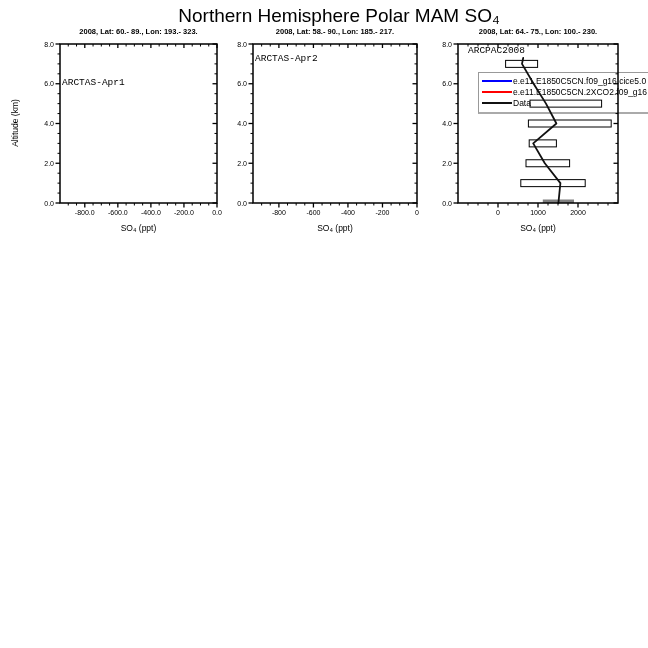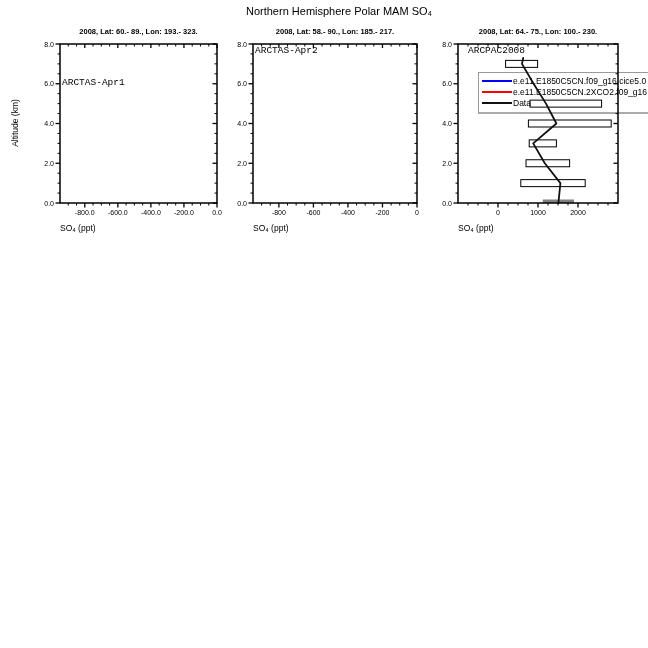--- a/index.html
+++ b/index.html
@@ -4,37 +4,37 @@
 <style>
   html,body{
     margin:0;padding:0;width:648px;height:648px;background:#ffffff;
     overflow:hidden;position:relative;
     font-family:"Liberation Sans","DejaVu Sans",sans-serif;
     color:#000;
   }
   .abs{position:absolute;}
   .main-title{
     top:5px;left:30px;width:618px;text-align:center;
-    font-size:11px;z-index:3;
+    font-size:19px;z-index:3;
   }
   .subtitle{
     top:27px;text-align:center;font-size:7.5px;z-index:3;white-space:nowrap;font-weight:bold;
   }
   .sub0{left:60px;width:157px;}
   .sub1{left:253px;width:164px;}
   .sub2{left:458px;width:160px;}
   .panel-label{
     top:45px;font-family:"Liberation Mono","DejaVu Sans Mono",monospace;
     font-size:9.5px;z-index:3;white-space:nowrap;
   }
   .pl0{left:62px;margin-top:32px;}
-  .pl1{left:255px;}
+  .pl1{left:255px;margin-top:8px;}
   .pl2{left:468px;text-align:center;}
   .x-axis-label{
-    top:223px;text-align:left;font-size:8.5px;z-index:3;white-space:nowrap;
+    top:223px;text-align:center;font-size:8.5px;z-index:3;white-space:nowrap;
   }
   .y-axis-label{
     left:-34px;top:117px;width:100px;height:12px;text-align:center;
     font-size:8.5px;transform:rotate(-90deg);z-index:3;white-space:nowrap;
   }
   #plot-svg{
     left:0;top:0;z-index:2;pointer-events:none;
   }
   #plot-svg text.tick{
     font-family:"Liberation Sans","DejaVu Sans",sans-serif;

